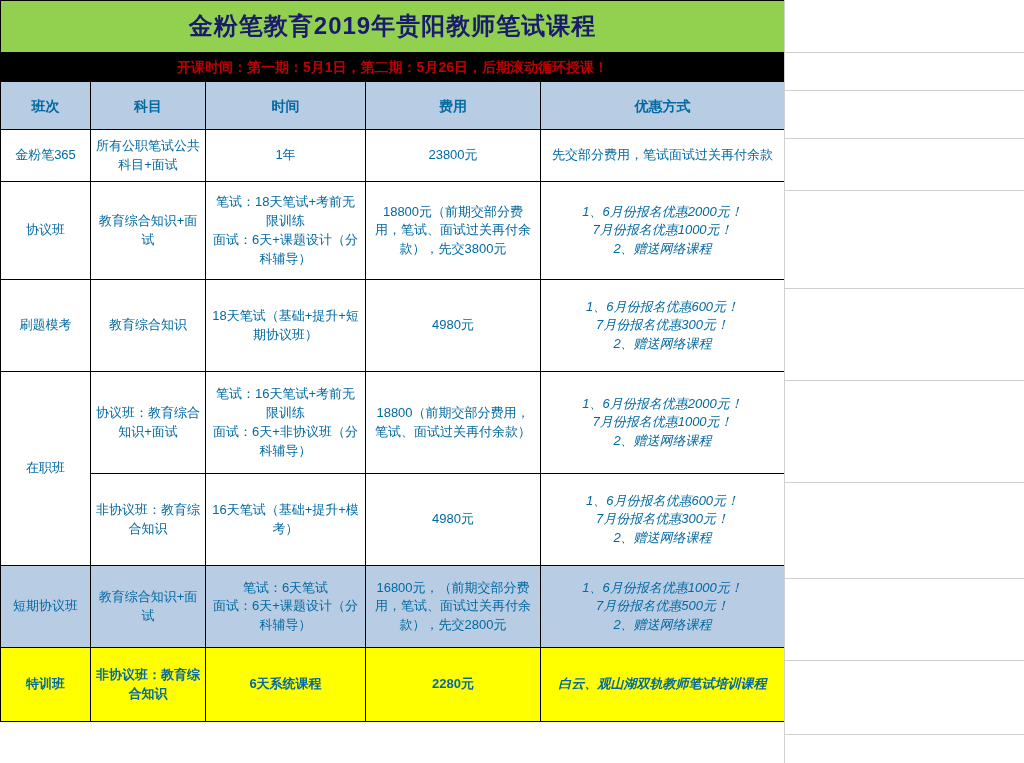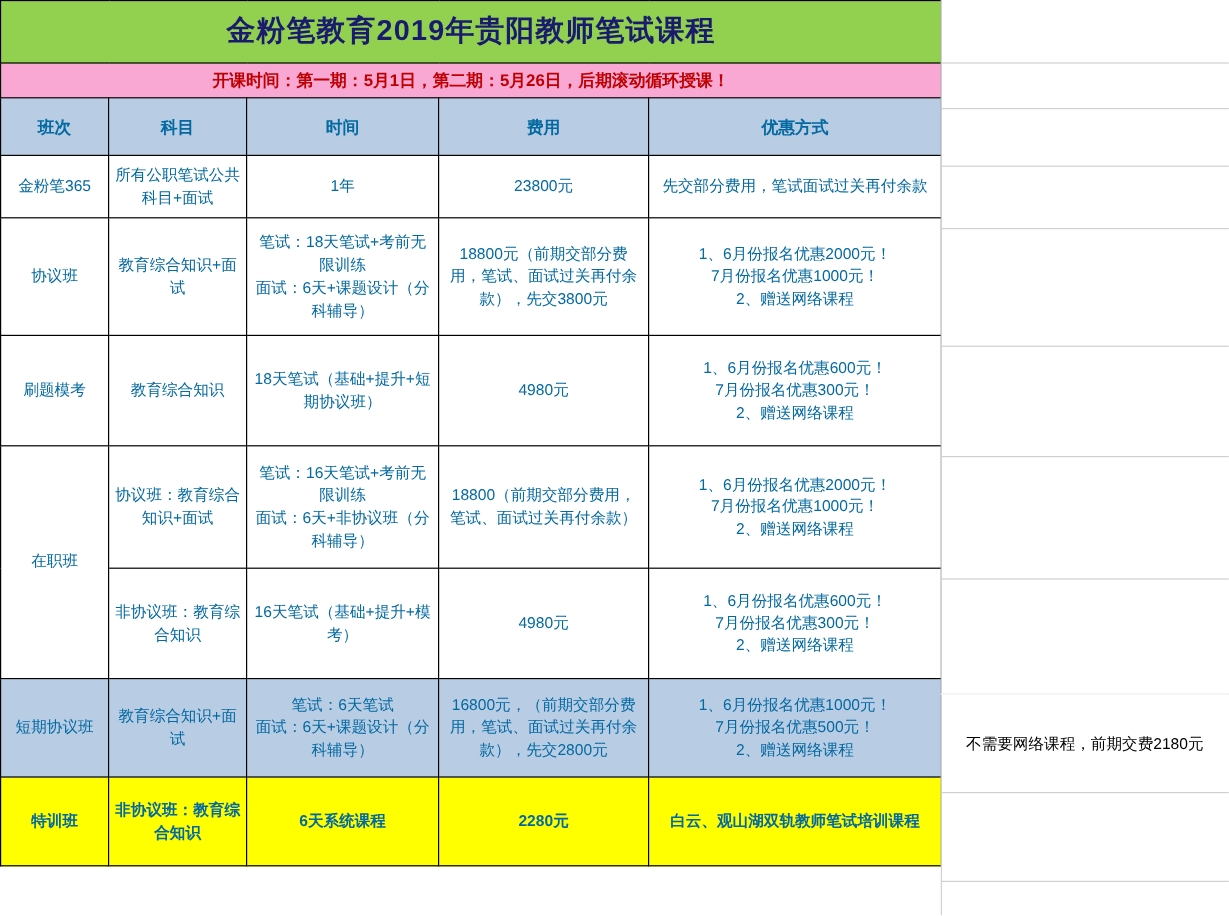--- a/index.html
+++ b/index.html
@@ -41,41 +41,41 @@
   tr.title-row td {
     background: #92d050;
     font-weight: bold;
     font-size: 24px;
     color: #1a1a6e;
     letter-spacing: 1px;
     height: 52px;
     border: 1px solid #000000;
   }
   tr.subtitle-row td {
-    background: #f9a8d4;
+    background: #000000;
     color: #c00000;
     font-weight: bold;
     font-size: 14px;
     height: 22px;
   }
   tr.header-row td {
     background: #b8cce4;
     font-weight: bold;
     font-size: 14px;
     height: 48px;
   }
   tr.row-365 td { background: #ffffff; height: 52px; }
   tr.row-xy td  { background: #ffffff; height: 98px; }
   tr.row-fxy td { background: #ffffff; height: 92px; }
   tr.row-zz1 td { background: #ffffff; height: 102px; }
   tr.row-zz2 td { background: #ffffff; height: 92px; }
   tr.row-dq td  { background: #b8cce4; height: 82px; }
   tr.row-tx td  { background: #ffff00; font-weight: bold; height: 74px; }
 
-  .cell-left { text-align: left; }
+  .cell-left { text-align: left; font-style: italic; }
   .note-cell {
     position: absolute;
     left: 784px;
     top: 578px;
     width: 240px;
     height: 82px;
     border-top: 1px solid #ffffff;
     display: flex;
     align-items: center;
     justify-content: center;
@@ -204,15 +204,14 @@
       <tr class="row-tx">
         <td>特训班</td>
         <td>非协议班：教育综合知识</td>
         <td>6天系统课程</td>
         <td>2280元</td>
         <td class="cell-left">白云、观山湖双轨教师笔试培训课程</td>
       </tr>
     </tbody>
   </table>
 
-  <div class="note-cell">不需要网络课程，前期交费2180元</div>
 
 </div>
 
 </body></html>

